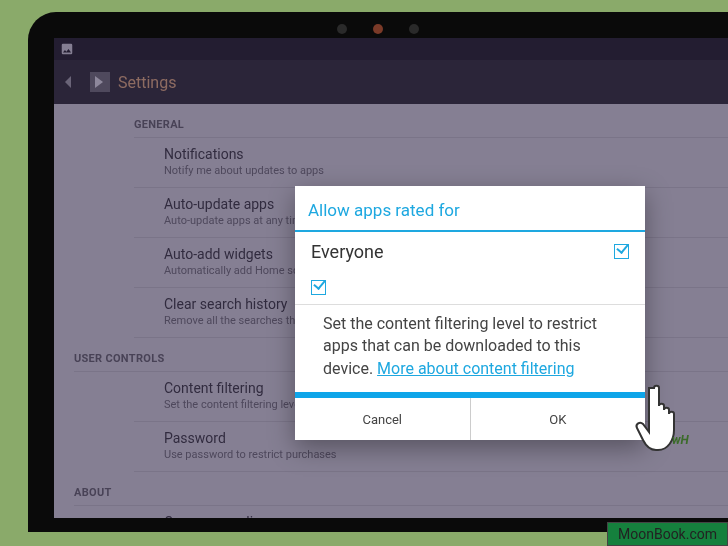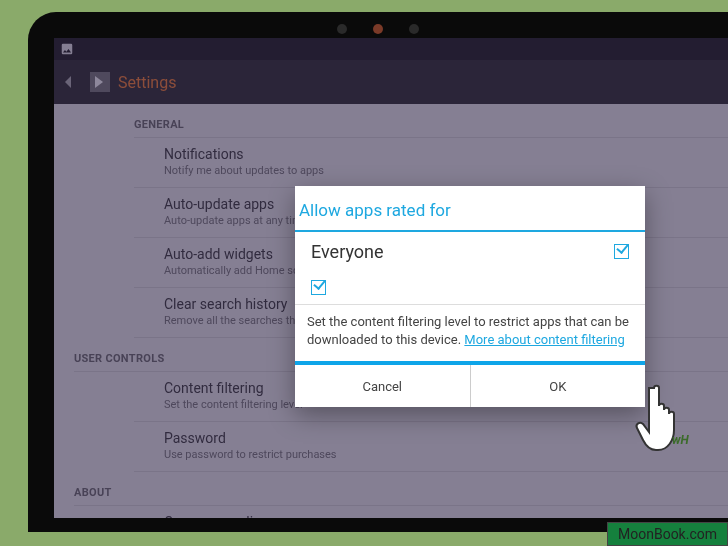--- a/index.html
+++ b/index.html
@@ -10,33 +10,33 @@
   .cam .o{background:#7a3a28}
   .screen{width:680px;height:480px;background:#fff;position:relative;overflow:hidden}
   .overlay{position:absolute;inset:0;background:rgba(60,50,85,.58);pointer-events:none;z-index:5}
   .statusbar{height:22px;background:#000;display:flex;align-items:center;padding:0 6px}
   .statusbar svg{width:14px;height:14px;fill:#e8e8e8}
   .appbar{height:44px;background:#141414;display:flex;align-items:center;padding:0 10px;color:#c8c8c8}
   .appbar .back{width:18px;height:44px;display:flex;align-items:center}
   .appbar .back svg{width:8px;height:14px;fill:#aaa}
   .playicon{width:20px;height:20px;background:#6a6a6a;margin:0 8px;position:relative}
   .playicon:before{content:"";position:absolute;left:5px;top:4px;border-left:8px solid #fff;border-top:6px solid transparent;border-bottom:6px solid transparent}
-  .appbar .title{font-size:16px;color:#f97316}
+  .appbar .title{font-size:16px;color:#fdba74}
   .content{background:#eaeaea;height:414px;padding:0 0 0 80px;overflow:hidden;color:#2a2a2a}
   .section{font-size:11px;font-weight:700;color:#5a5a5a;padding:14px 0 6px;border-bottom:1px solid #cfcfcf;letter-spacing:.3px}
   .item{padding:8px 0 10px 30px;border-bottom:1px solid #cfcfcf}
   .item .t{font-size:14px;color:#222;margin-bottom:2px}
   .item .s{font-size:11px;color:#666}
   .dialog{position:absolute;left:295px;top:186px;width:350px;background:#fff;z-index:10;box-shadow:0 8px 24px rgba(0,0,0,.35)}
-  .dialog .hdr{color:#1ea8e0;font-size:17px;font-weight:400;padding:14px 4px 10px;border-bottom:2px solid #1ea8e0}
+  .dialog .hdr{color:#1ea8e0;font-size:17px;font-weight:400;padding:14px 13px 10px;border-bottom:2px solid #1ea8e0}
   .dialog .opt{display:flex;align-items:center;justify-content:space-between;padding:9px 16px;font-size:18px;color:#333}
   .chk{width:15px;height:15px;border:1px solid #888;position:relative;background:#fff}
   .chk.on{border-color:#1ea8e0}
   .chk.on:after{content:"";position:absolute;left:2px;top:-1px;width:9px;height:5px;border-left:2px solid #1ea8e0;border-bottom:2px solid #1ea8e0;transform:rotate(-50deg)}
-  .dialog .desc{padding:8px 12px 12px;font-size:13px;color:#444;line-height:1.4;border-top:1px solid #ddd;border-bottom:4px solid #0ea5e9}
+  .dialog .desc{padding:8px 28px 12px;font-size:16px;color:#444;line-height:1.4;border-top:1px solid #ddd;border-bottom:6px solid #0ea5e9}
   .dialog .desc a{color:#1ea8e0;text-decoration:underline}
   .dialog .btns{display:flex;height:42px}
   .dialog .btns div{flex:1;display:flex;align-items:center;justify-content:center;font-size:13px;color:#444}
   .dialog .btns div:first-child{border-right:1px solid #ccc}
   .hand{position:absolute;right:28px;top:382px;z-index:20}
   .watermark{position:absolute;right:0;bottom:0;background:#15803d;border:1px solid #444;padding:3px 10px;font-size:14px;color:#222;z-index:30}
 </style>
 </head>
 <body>
 

